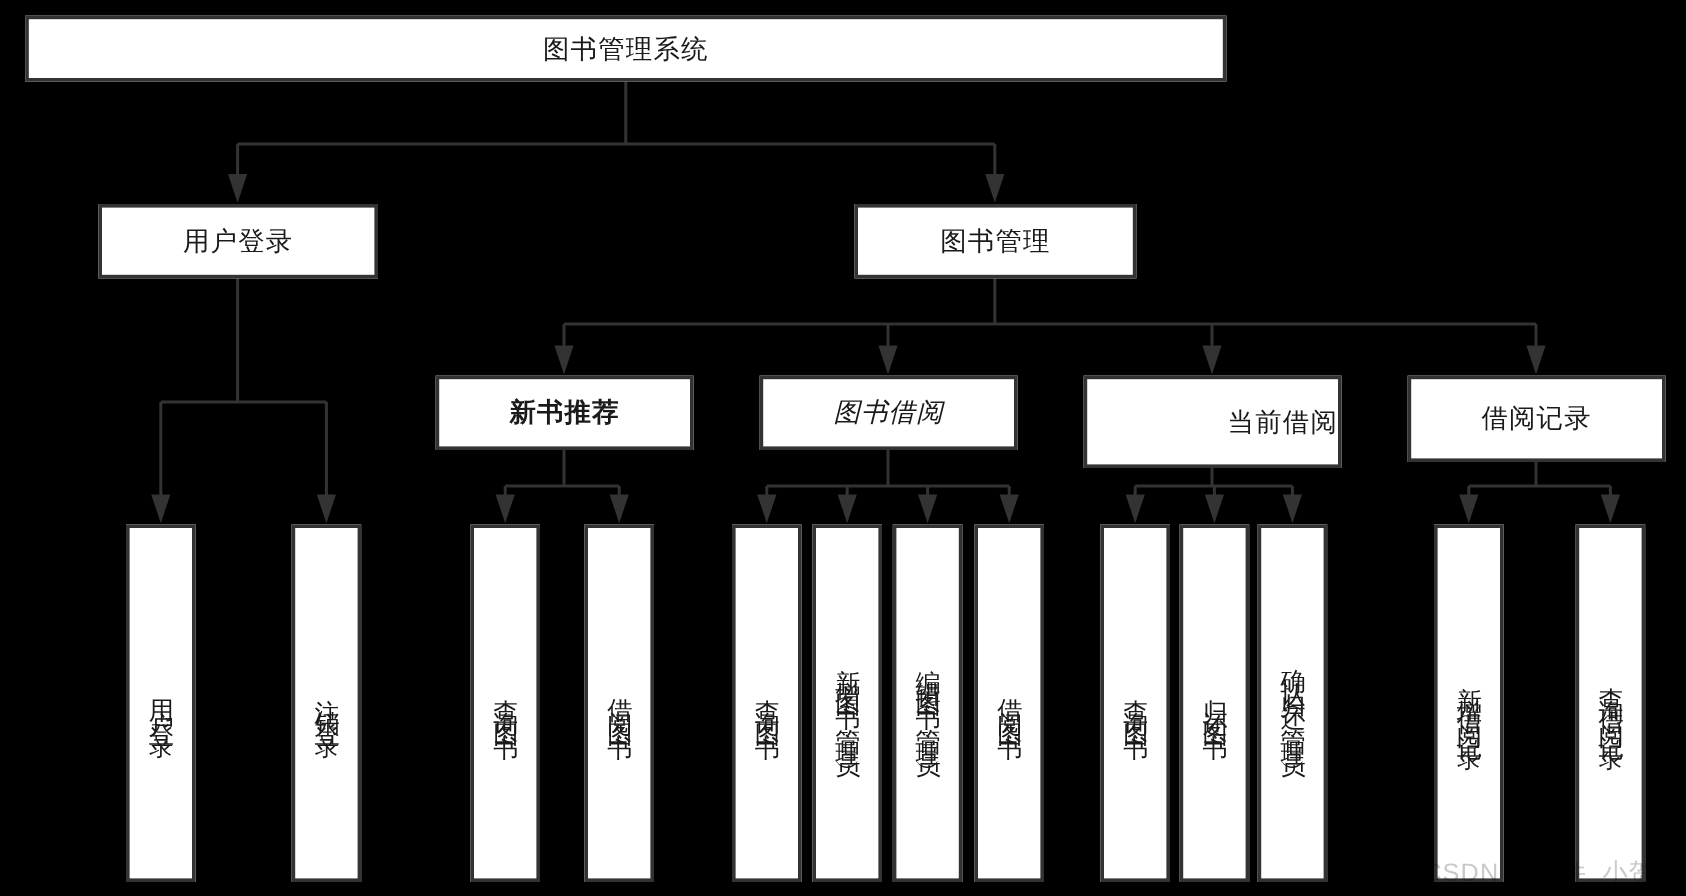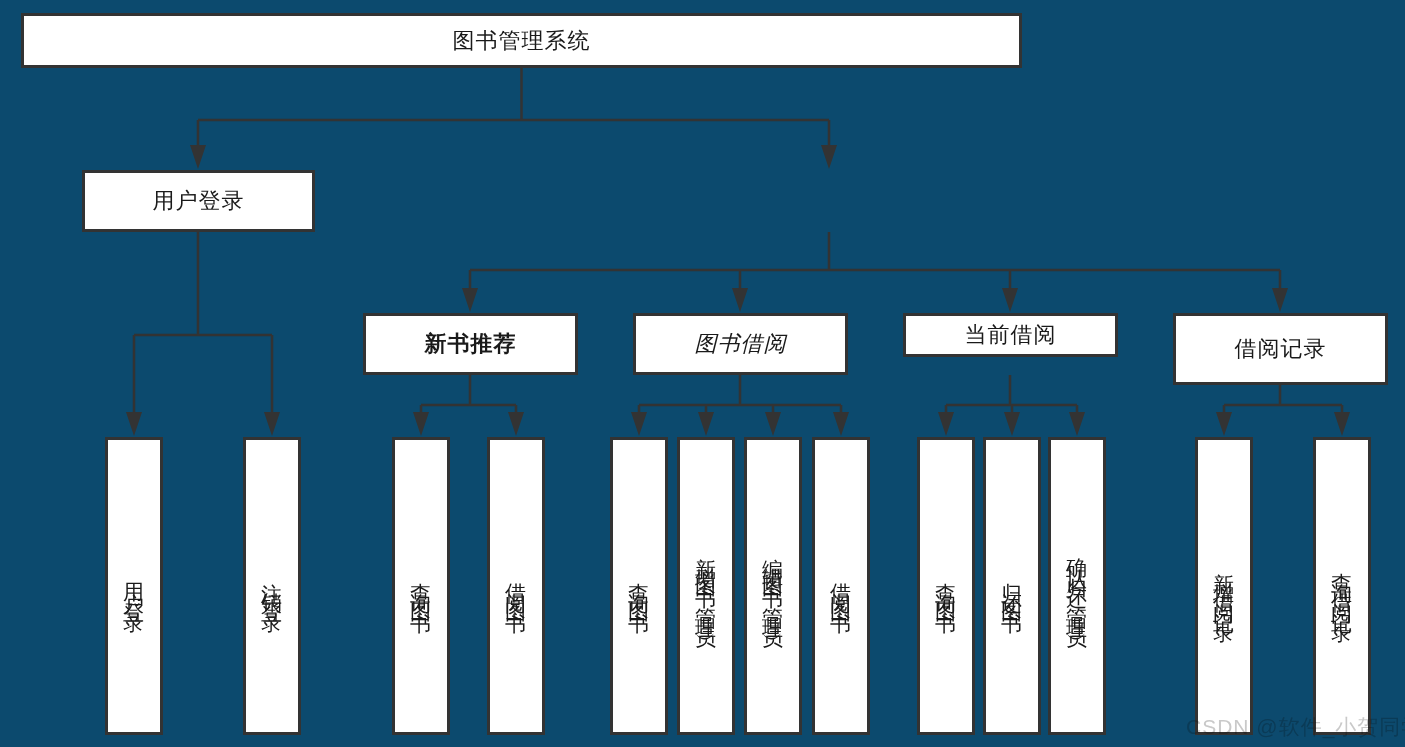--- a/index.html
+++ b/index.html
@@ -5,21 +5,21 @@
   html, body { margin: 0; padding: 0; }
   body {
     width: 1405px; height: 747px;
     background: #ffffff;
     font-family: "Liberation Sans", "DejaVu Sans", sans-serif;
     overflow: hidden;
   }
   .canvas {
     position: relative;
     width: 1405px; height: 747px;
-    background: #0c4a6e;
+    background: #000000;
   }
   .connectors {
     position: absolute; left: 0; top: 0;
     width: 1405px; height: 747px;
     pointer-events: none;
   }
   .node {
     position: absolute;
     background: #ffffff;
     border: 3px solid #333333;
@@ -94,28 +94,31 @@
     <polygon fill="#333333" stroke="none" points="1342,436 1334,412 1350,412"></polygon>
   </svg>
 
   <div class="node" style="left:21px; top:13px; width:1001px; height:55px;">
     <span class="hlabel">图书管理系统</span>
   </div>
 
   <div class="node" style="left:82px; top:170px; width:233px; height:62px;">
     <span class="hlabel">用户登录</span>
   </div>
+  <div class="node" style="left:712px; top:170px; width:235px; height:62px;">
+    <span class="hlabel">图书管理</span>
+  </div>
 
   <div class="node" style="left:363px; top:313px; width:215px; height:62px;font-weight:bold;">
     <span class="hlabel">新书推荐</span>
   </div>
   <div class="node" style="left:633px; top:313px; width:215px; height:62px;font-style:italic;">
     <span class="hlabel">图书借阅</span>
   </div>
-  <div class="node" style="left:903px; top:313px; width:215px; height:44px;">
+  <div class="node" style="left:903px; top:313px; width:215px; height:77px;justify-content:flex-end;">
     <span class="hlabel">当前借阅</span>
   </div>
   <div class="node" style="left:1173px; top:313px; width:215px; height:72px;">
     <span class="hlabel">借阅记录</span>
   </div>
 
   <div class="node" style="left:105px; top:437px; width:58px; height:298px;">
     <span class="vlabel">用户登录</span>
   </div>
   <div class="node" style="left:243px; top:437px; width:58px; height:298px;">

